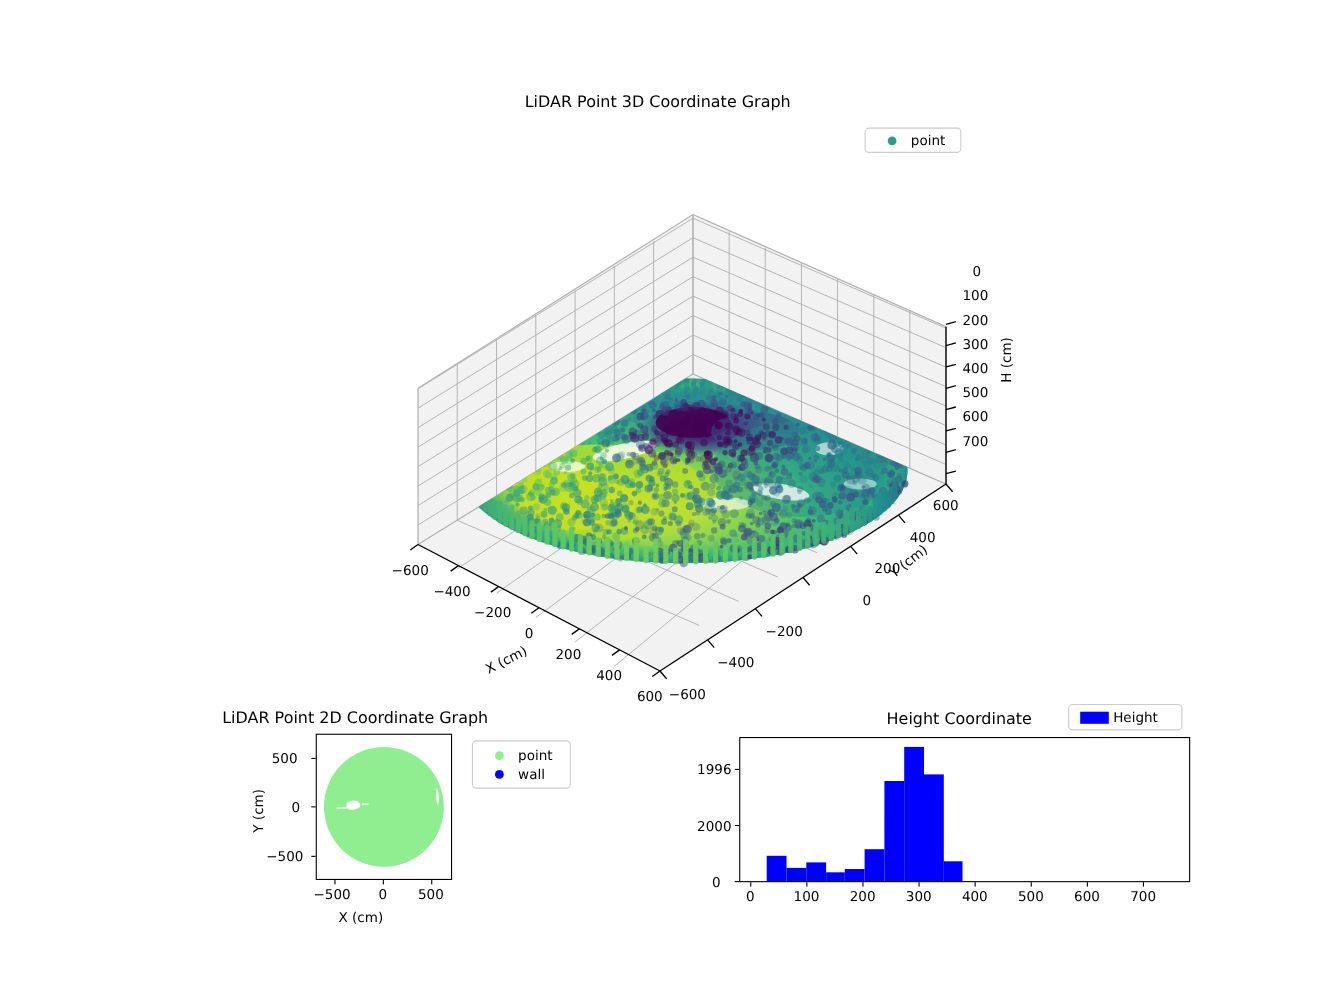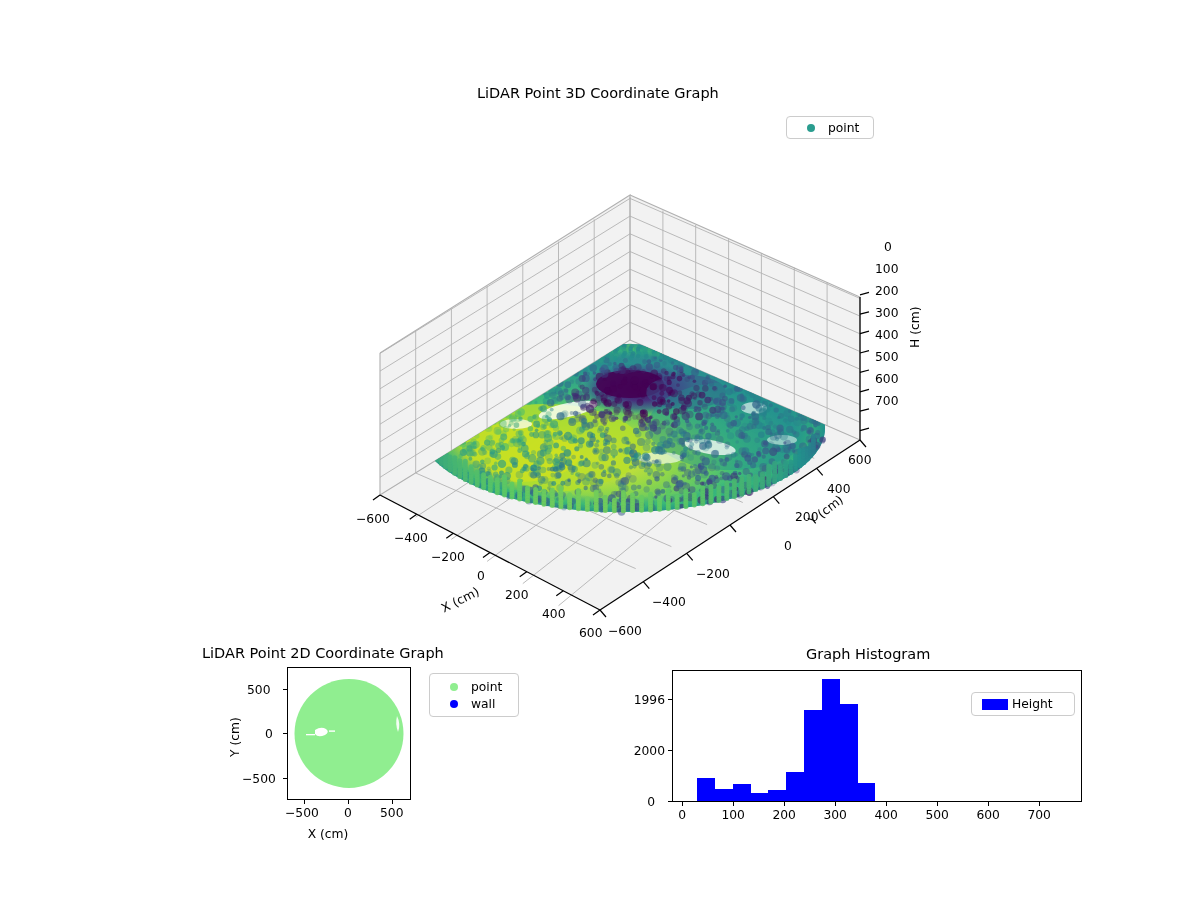--- a/index.html
+++ b/index.html
@@ -2654,21 +2654,21 @@
       <span class="legend-text">point</span>
     </div>
     <div class="legend-row">
       <span class="legend-marker-box">
         <span class="legend-dot" id="l2d-dot-wall" style="background: rgb(0, 0, 255);"></span>
       </span>
       <span class="legend-text">wall</span>
     </div>
   </div>
 
-  <div class="ttl" style="left:806px; top:646px;">Graph Histogram</div>
+  <div class="ttl" style="left:806px; top:646px;">Height Coordinate</div>
 
   <div id="hist-frame">
     <div id="hist-bars" style="position:absolute; left:0; top:0; right:0; bottom:0;">
         <div class="hist-bar" style="left: 23.97px; width: 17.85px; height: 22.8516px; background: rgb(0, 0, 255);"></div>
         <div class="hist-bar" style="left: 41.82px; width: 17.85px; height: 11.6797px; background: rgb(0, 0, 255);"></div>
         <div class="hist-bar" style="left: 59.67px; width: 17.85px; height: 17.2656px; background: rgb(0, 0, 255);"></div>
         <div class="hist-bar" style="left: 77.52px; width: 17.85px; height: 7.61719px; background: rgb(0, 0, 255);"></div>
         <div class="hist-bar" style="left: 95.37px; width: 17.85px; height: 11.1719px; background: rgb(0, 0, 255);"></div>
         <div class="hist-bar" style="left: 113.22px; width: 17.85px; height: 29.4531px; background: rgb(0, 0, 255);"></div>
         <div class="hist-bar" style="left: 131.07px; width: 17.85px; height: 91.4062px; background: rgb(0, 0, 255);"></div>
@@ -2697,21 +2697,21 @@
 
   <div class="tick" id="hxl0" style="top: 808px; left: 682.2px; transform: translateX(-50%);">0</div>
   <div class="tick" id="hxl1" style="top: 808px; left: 733.2px; transform: translateX(-50%);">100</div>
   <div class="tick" id="hxl2" style="top: 808px; left: 784.2px; transform: translateX(-50%);">200</div>
   <div class="tick" id="hxl3" style="top: 808px; left: 835.2px; transform: translateX(-50%);">300</div>
   <div class="tick" id="hxl4" style="top: 808px; left: 886.2px; transform: translateX(-50%);">400</div>
   <div class="tick" id="hxl5" style="top: 808px; left: 937.2px; transform: translateX(-50%);">500</div>
   <div class="tick" id="hxl6" style="top: 808px; left: 988.2px; transform: translateX(-50%);">600</div>
   <div class="tick" id="hxl7" style="top: 808px; left: 1039.2px; transform: translateX(-50%);">700</div>
 
-  <div class="legend" id="legend-hist" style="left:971px; top:692px; width:104px; height:24px; padding:4px 6px;">
+  <div class="legend" id="legend-hist" style="left:971px; top:640px; width:104px; height:24px; padding:4px 6px;">
     <div class="legend-row" style="height:14px;">
       <span class="legend-marker-box" style="width:34px;">
         <span class="legend-patch" id="lhist-patch" style="background: rgb(0, 0, 255);"></span>
       </span>
       <span class="legend-text">Height</span>
     </div>
   </div>
 
 </div>
 

